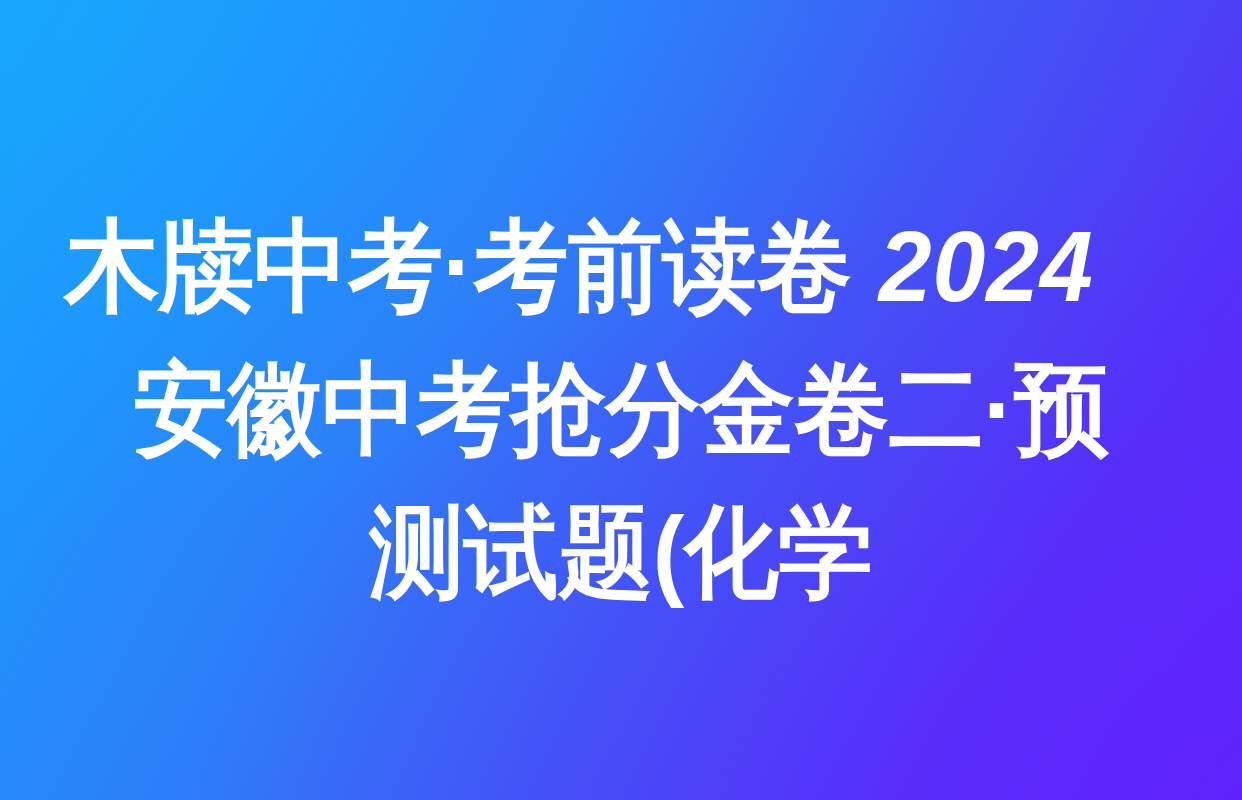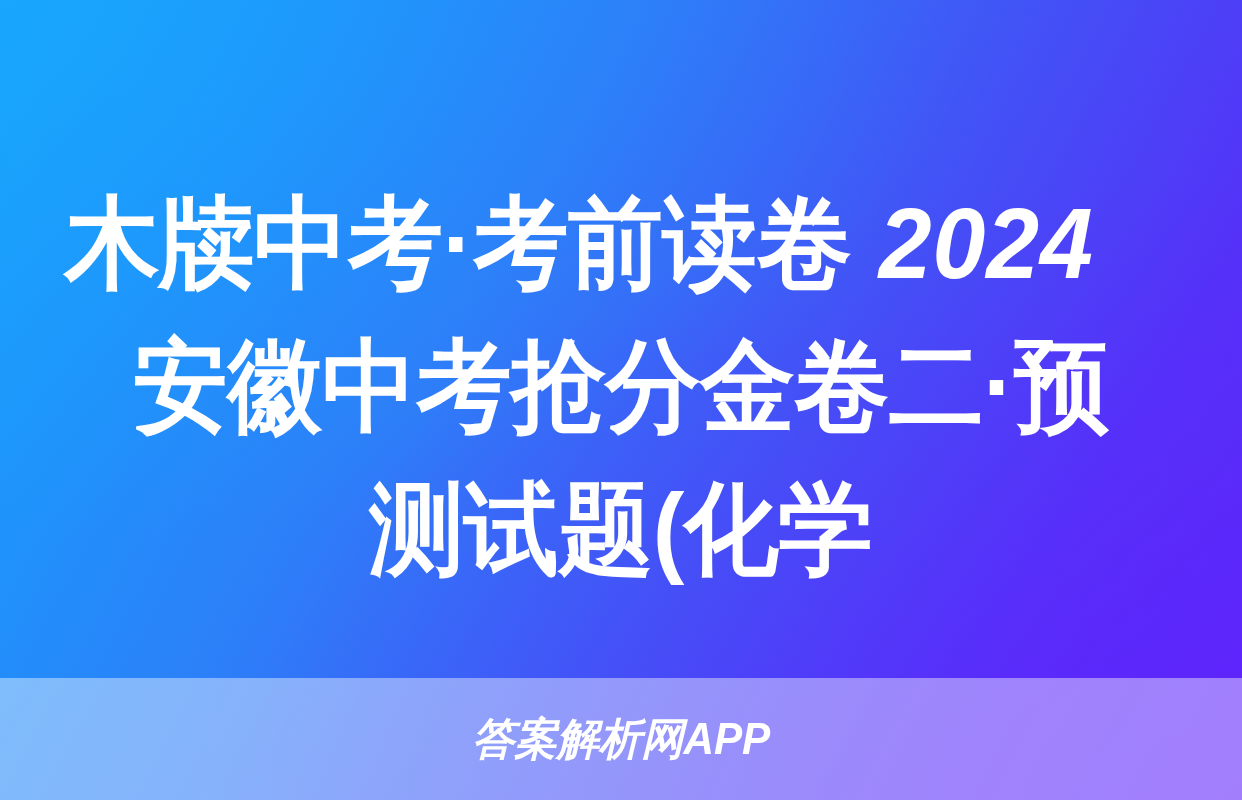--- a/index.html
+++ b/index.html
@@ -41,21 +41,21 @@
         rgba(100,30,255,0.50) 0%,
         rgba(100,30,255,0.18) 38%,
         rgba(100,30,255,0.0) 68%);
   }
 
   
   .title-wrap {
     position: absolute;
     left: 0;
     right: 0;
-    top: 172px;
+    top: 195px;
     z-index: 3;
     padding: 0 29px;
     box-sizing: border-box;
     text-align: center;
   }
 
   .title-line {
     display: block;
     color: #ffffff;
     font-size: 101px;
@@ -107,17 +107,14 @@
 <body>
 
 <div id="card">
 
   <div class="title-wrap">
     <span class="title-line l1"><span>木牍中考·考前读卷</span><span class="year"> 2024</span></span>
     <span class="title-line l2">安徽中考抢分金卷二·预</span>
     <span class="title-line l3">测试题(化学</span>
   </div>
 
-  <div class="footer-bar">
-    <span class="footer-text">答案解析网APP</span>
-  </div>
 
 </div>
 
 </body></html>

